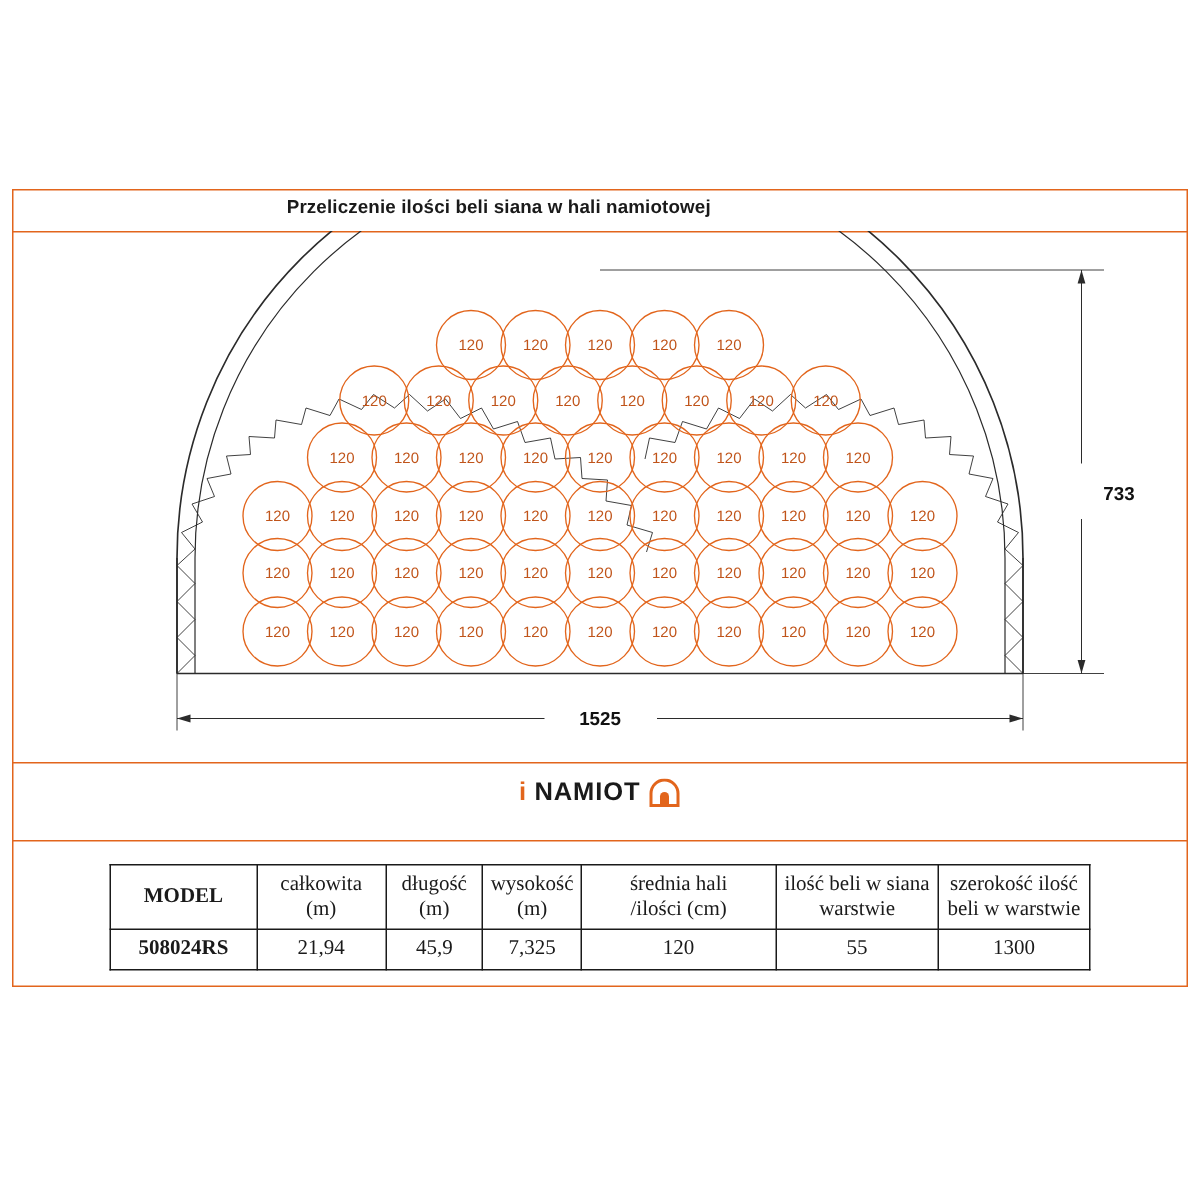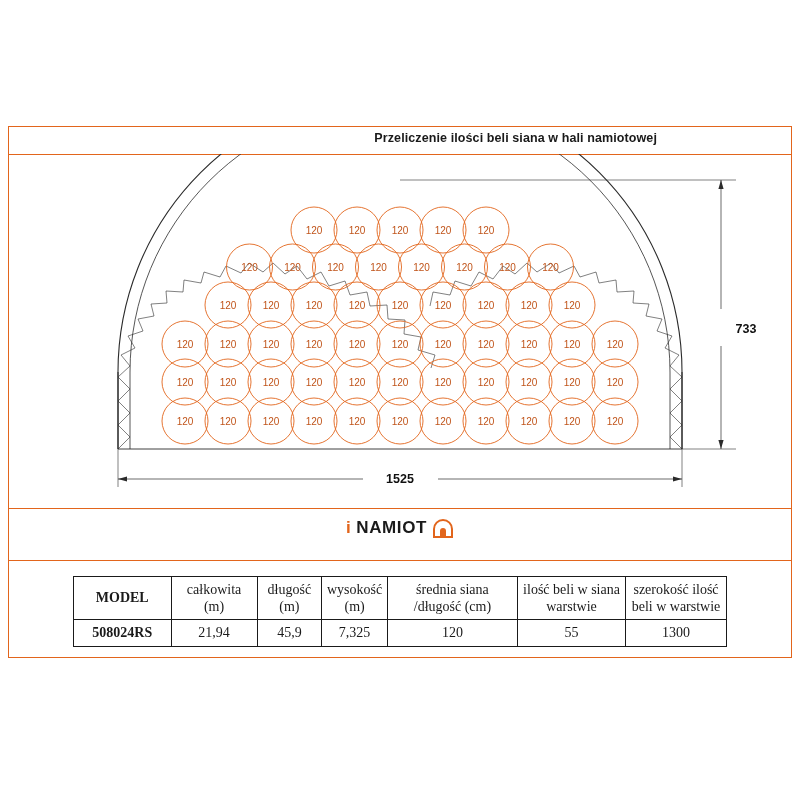--- a/index.html
+++ b/index.html
@@ -44,21 +44,21 @@
   .divider.d1 { top: 154px; }
   .divider.d2 { top: 508px; }
   .divider.d3 { top: 560px; }
 
   
   .title {
     position: absolute;
     left: 8px;
     top: 131px;
     width: 649px;
-    text-align: right;
+    text-align: center;
     font-size: 12.5px;
     font-weight: bold;
     letter-spacing: 0.1px;
   }
 
   
   #drawing {
     position: absolute;
     left: 8px;
     top: 154px;
@@ -328,22 +328,22 @@
         </th>
         <th>
           <span>długość</span><br>
           <span>(m)</span>
         </th>
         <th>
           <span>wysokość</span><br>
           <span>(m)</span>
         </th>
         <th>
-          <span>średnia siana</span><br>
-          <span>/długość (cm)</span>
+          <span>średnia hali</span><br>
+          <span>/ilości (cm)</span>
         </th>
         <th>
           <span>ilość beli w siana</span><br>
           <span>warstwie</span>
         </th>
         <th>
           <span>szerokość ilość</span><br>
           <span>beli w warstwie</span>
         </th>
       </tr>

